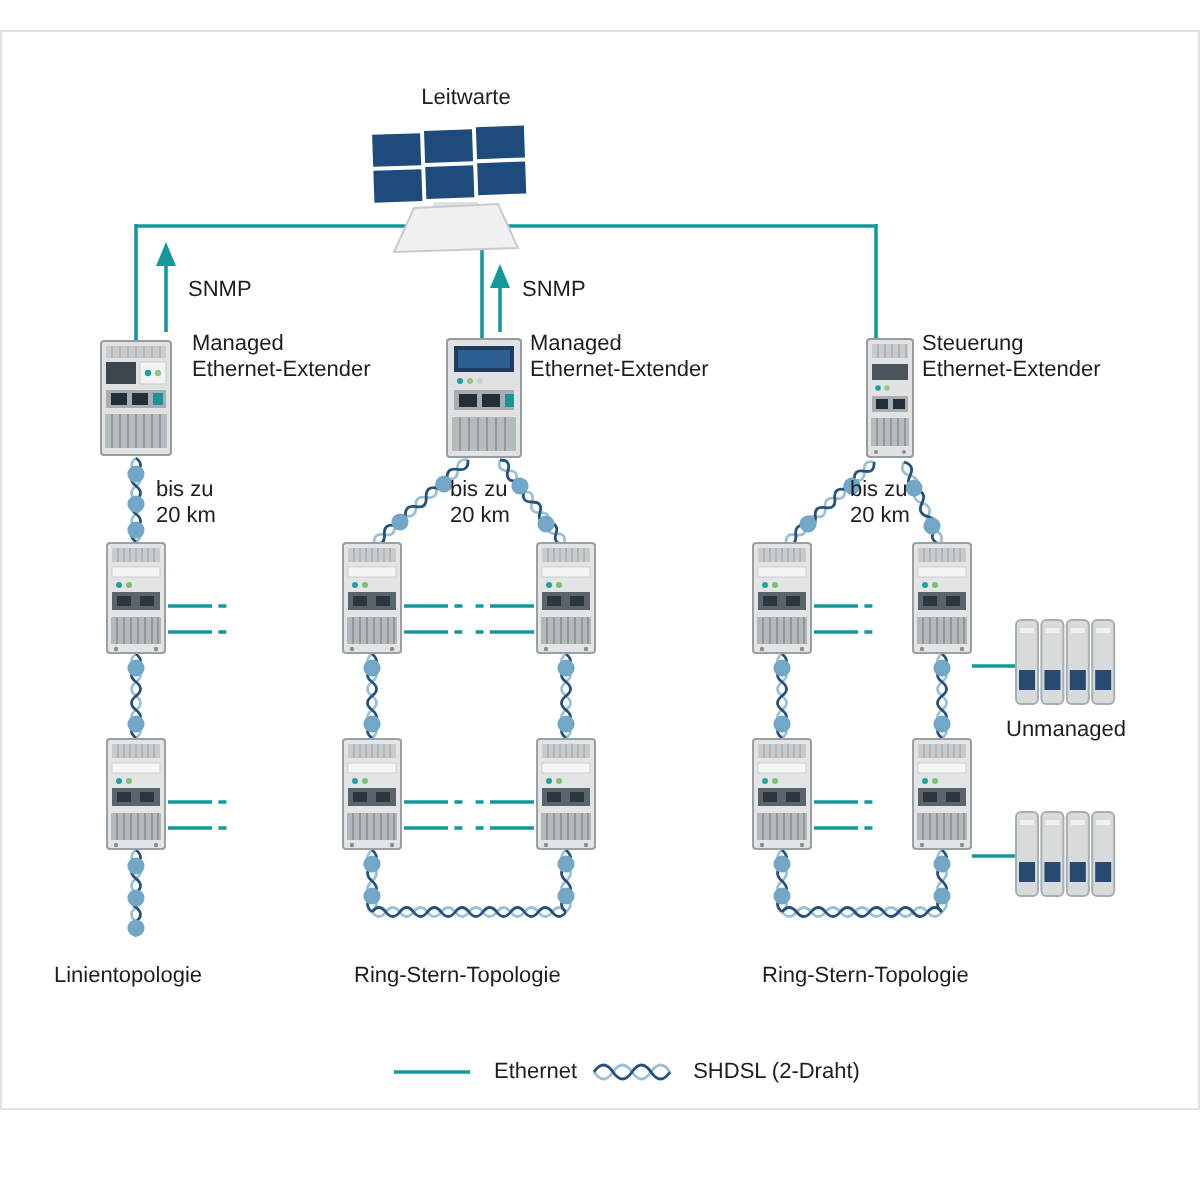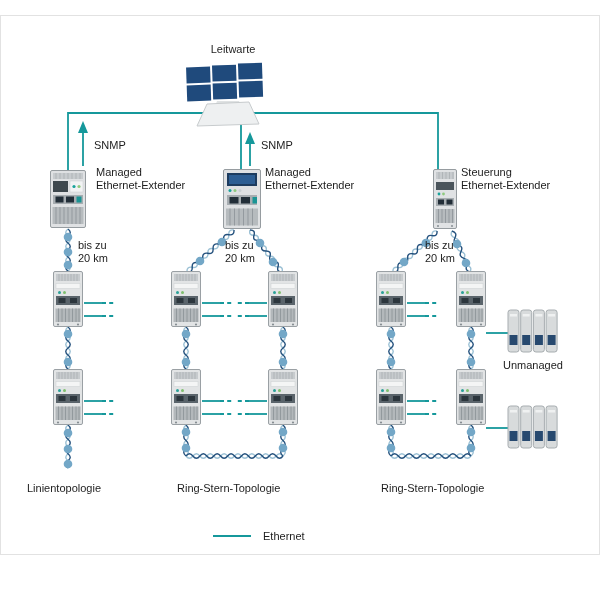--- a/index.html
+++ b/index.html
@@ -9,21 +9,21 @@
   .lbl{position:absolute;font-size:11px;line-height:13px;color:#1d1d1d;white-space:nowrap}
   .center{text-align:center}
   .lbl .l2{display:block}
   .eth-line{stroke:var(--ethernet);stroke-width:1.8;fill:none}
   .eth-dash{stroke-dasharray:4 3.2}
   .arrow{fill:var(--ethernet)}
   .tw-dark{stroke:var(--shdsl-dark);stroke-width:1.4;fill:none}
   .tw-light{stroke:var(--shdsl-light);stroke-width:1.4;fill:none}
   .dot{fill:var(--surge)}
   .panel{fill:var(--monitor)}
-  .legend{position:absolute;left:210px;top:512px;display:flex;gap:6px}
+  .legend{position:absolute;left:194px;top:512px;display:flex;gap:6px}
   .legend-row{display:flex;align-items:center;font-size:11px;color:#1d1d1d}
   .legend-row svg{position:static;margin-right:10px}
 </style>
 </head>
 <body>
 
 <div class="stage">
 
   <svg class="scene" width="600" height="600">
     <defs>
@@ -295,15 +295,22 @@
 
   <div class="lbl" style="left:502px;top:343px">Unmanaged</div>
 
   <div class="legend">
     <div class="legend-row">
       <svg width="42" height="16">
           <line x1="2" y1="8" x2="40" y2="8" class="eth-line"></line>
         </svg>
       <span>Ethernet</span>
     </div>
+    <div class="legend-row">
+      <svg width="42" height="16">
+        <path class="tw-light" d="M2 8 Q6.75 15 11.5 8 Q16.25 1 21 8 Q25.75 15 30.5 8 Q35.25 1 40 8"></path>
+        <path class="tw-dark" d="M2 8 Q6.75 1 11.5 8 Q16.25 15 21 8 Q25.75 1 30.5 8 Q35.25 15 40 8"></path>
+      </svg>
+      <span>SHDSL (2-Draht)</span>
+    </div>
   </div>
 
 </div>
 
 </body></html>

